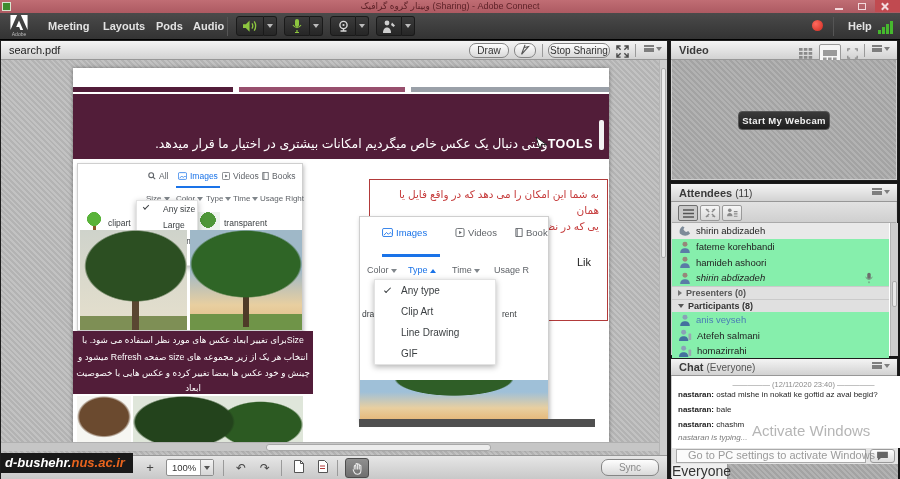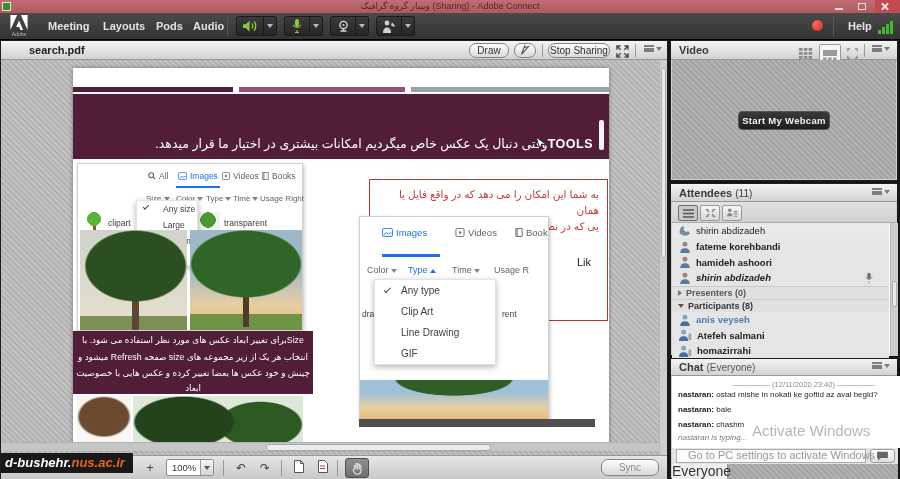--- a/index.html
+++ b/index.html
@@ -67,21 +67,21 @@
   #caption-box div { direction:rtl; text-align:center; color:#fff; font-size:8.8px; line-height:14.5px; padding-top:2px; }
   #darkbar { left:286px; top:351px; width:236px; height:8px; background:#4f4f4f; }
 
   
   #share-bottom { left:0; top:414px; width:666px; height:25px; background:linear-gradient(#e6e6e6,#c7c7c7); border-top:1px solid #989898; }
   .flatbtn { position:absolute; top:3px; width:20px; height:18px; border:1px solid transparent; border-radius:2px; color:#444; font-size:13px; line-height:16px; text-align:center; }
   #wm-site { left:0px; top:-3px; height:20px; padding:2px 8px 0 4px; background:#191919; color:#fff; font-size:13px; font-weight:bold; font-style:italic; z-index:9; }
   #wm-site .orange { color:#e8641e; }
 
   
-  .att-row { position:absolute; left:0; width:217px; height:15.5px; background:#e5e5e5; display:flex; align-items:center; gap:5px; padding-left:7px; font-size:9.5px; color:#222; font-weight:bold; }
+  .att-row { position:absolute; left:0; width:217px; height:15.5px; background:#86efac; display:flex; align-items:center; gap:5px; padding-left:7px; font-size:9.5px; color:#222; font-weight:normal; }
   .att-group { position:absolute; left:0; width:217px; height:13px; background:#e0e0e0; border-top:1px solid #cacaca; display:flex; align-items:center; gap:4px; padding-left:6px; font-size:9px; color:#555; font-weight:bold; }
   .tri-r { width:0; height:0; border-top:3px solid transparent; border-bottom:3px solid transparent; border-left:4px solid #777; }
   .tri-d { width:0; height:0; border-left:3px solid transparent; border-right:3px solid transparent; border-top:4px solid #555; }
   .mini-btn { position:absolute; top:3px; width:20px; height:16px; background:linear-gradient(#f6f6f6,#d8d8d8); border:1px solid #9a9a9a; border-radius:2px; display:flex; align-items:center; justify-content:center; }
 
   
   .chat-msg { position:absolute; left:6px; right:8px; font-size:8px; color:#1e1e1e; white-space:nowrap; overflow:hidden; }
   .chat-msg b { font-weight:bold; }
   #chat-divider { position:absolute; left:0; right:8px; top:4px; text-align:center; font-size:7.5px; color:#8a8a8a; white-space:nowrap; overflow:hidden; }
   .winwm { position:absolute; color:rgba(120,120,120,.55); z-index:50; pointer-events:none; }
@@ -170,21 +170,21 @@
     <div class="abs" style="left:878px; top:7px; width:17px; height:14px;">
       <span class="sigbar" style="left:0; height:4px;"></span>
       <span class="sigbar" style="left:4px; height:7px;"></span>
       <span class="sigbar" style="left:8px; height:10px;"></span>
       <span class="sigbar" style="left:12px; height:13px;"></span>
     </div>
   </div>
 
   <div class="pod" style="left:0; top:40px; width:668px; height:439px;">
     <div class="pod-header">
-      <div class="pod-title" style="font-weight:bold; color:#222;margin-left:20px;">search.pdf</div>
+      <div class="pod-title" style="font-weight:normal; color:#222;">search.pdf</div>
       <div class="btn3d" style="left:468px; top:2px; width:40px; height:15px; line-height:14px;">Draw</div>
       <div class="btn3d" style="left:513px; top:2px; width:22px; height:15px;">
         <svg width="12" height="12" viewBox="0 0 14 14">
             <path d="M3 12L11 3l-5 1L7 1z" fill="none" stroke="#555" stroke-width="1.3"></path>
           </svg>
       </div>
       <div class="toolbar-sep" style="left:541px; top:3px; height:13px;"></div>
       <div class="btn3d" style="left:547px; top:2px; width:62px; height:15px; line-height:14px;">Stop Sharing</div>
       <div class="abs" style="left:615px; top:3px;">
         <svg width="13" height="13" viewBox="0 0 14 14">

